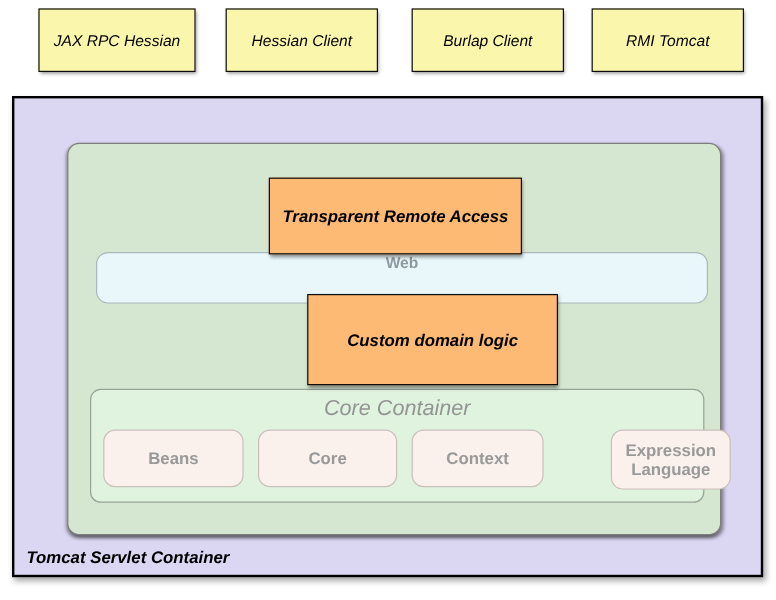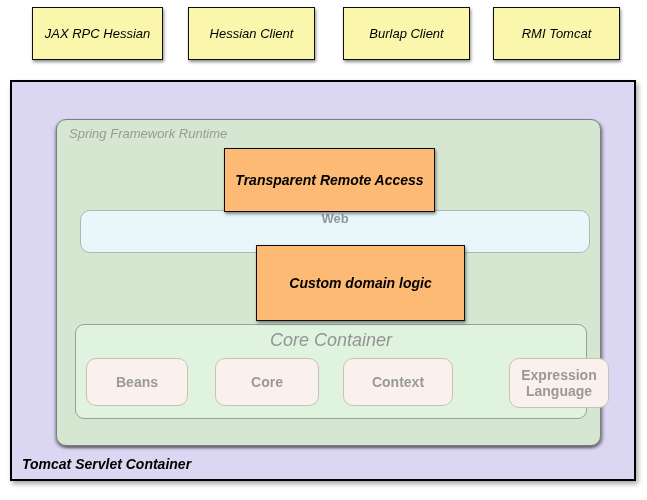--- a/index.html
+++ b/index.html
@@ -74,22 +74,22 @@
     position:absolute;top:5px;left:0;width:100%;text-align:center;
     font-style:italic;font-size:18px;color:#949494;
   }
   .module{
     position:absolute;top:33px;height:48px;
     background:#FBF1EC;border:1px solid #CBBFBB;border-radius:10px;
     display:flex;align-items:center;justify-content:center;
     font-weight:bold;font-size:14px;color:#999;
     box-sizing:border-box;text-align:center;line-height:1.15;
   }
-  .module-1{left:10px;width:102px;}
-  .module-2{left:139px;width:104px;}
+  .module-1{left:10px;width:117px;}
+  .module-2{left:139px;width:116px;}
   .module-3{left:267px;width:110px;}
   .module-4{left:389px;width:100px;height:50px;margin-left:44px;}
 </style>
 </head>
 <body>
 
 <div class="canvas">
 
   <div class="client-box client-1">
     <span>JAX RPC Hessian</span>
@@ -100,21 +100,20 @@
   <div class="client-box client-3">
     <span>Burlap Client</span>
   </div>
   <div class="client-box client-4">
     <span>RMI Tomcat</span>
   </div>
 
   <div class="tomcat">
 
     <div class="spring">
-      <div class="spring-label">Spring Framework Runtime</div>
 
       <div class="web-bar">
         <span class="web-label">Web</span>
       </div>
 
       <div class="core">
         <div class="core-label">Core Container</div>
         <div class="module module-1">Beans</div>
         <div class="module module-2">Core</div>
         <div class="module module-3">Context</div>

